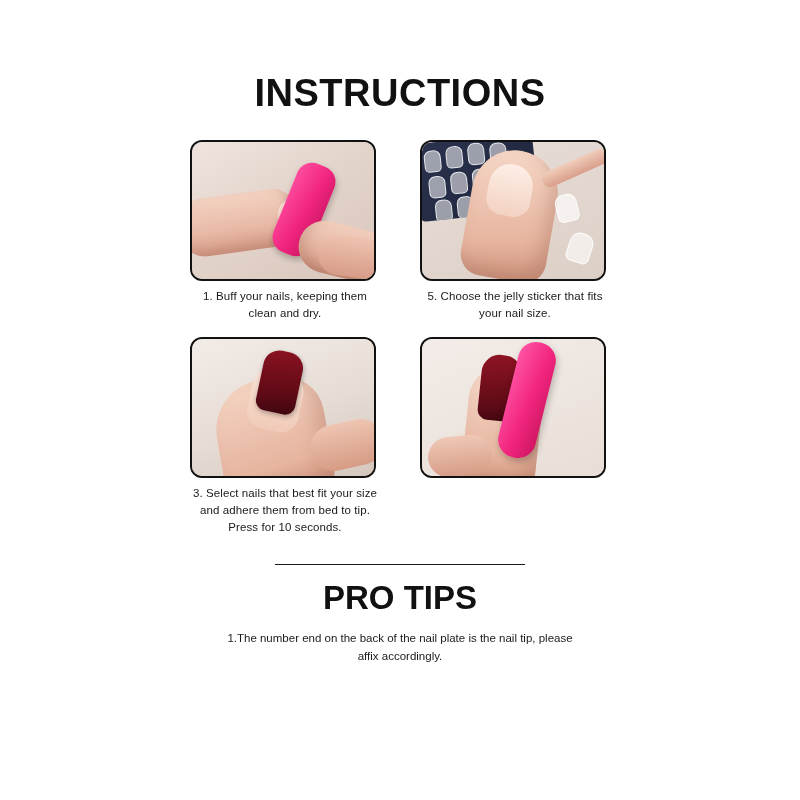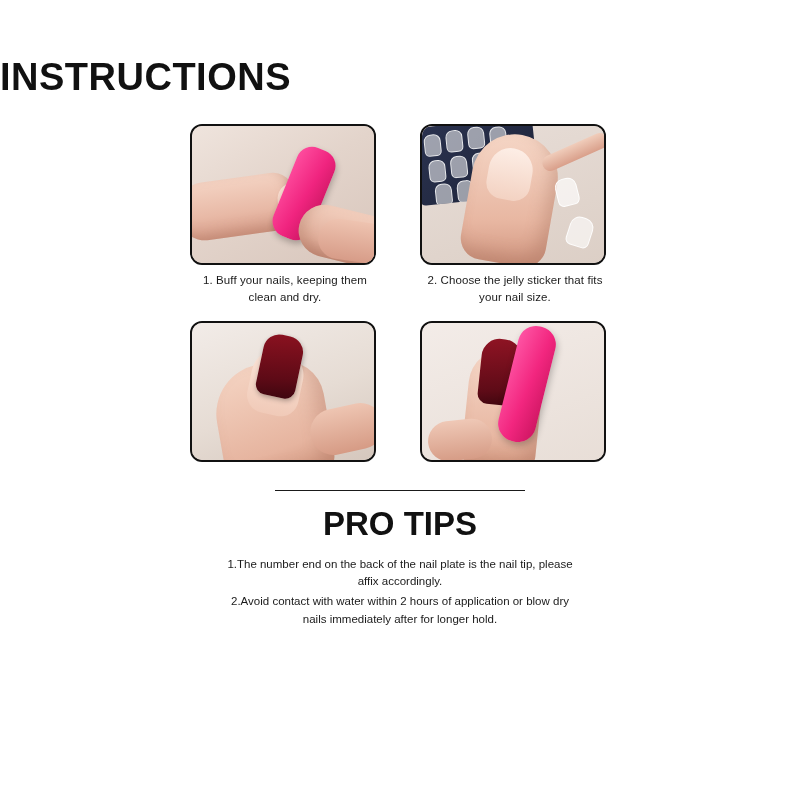--- a/index.html
+++ b/index.html
@@ -17,26 +17,27 @@
   .page {
     width: 800px;
     height: 800px;
     position: relative;
     box-sizing: border-box;
     padding: 0;
   }
 
   
   .main-title {
+    text-align: center;
     font-size: 38px;
     font-weight: bold;
     letter-spacing: 0.5px;
     color: #111111;
     margin: 0;
-    padding-top: 58px;
+    padding-top: 74px;
     line-height: 1;
   }
 
   
   .steps {
     margin: 28px auto 8px auto;
     width: 420px;
     display: grid;
     grid-template-columns: 190px 190px;
     column-gap: 40px;
@@ -332,32 +333,33 @@
               <i class="dot11"></i>
               <i class="dot12"></i>
           </div>
           <div class="thumb"></div>
           <div class="thumbnail"></div>
           <div class="tweez"></div>
           <div class="sticker"></div>
           <div class="sticker2"></div>
         </div>
       </div>
-      <div class="caption">2. Choose the jelly sticker that fits your nail size.</div>
+      <div class="caption">5. Choose the jelly sticker that fits your nail size.</div>
     </div>
 
     <div class="step">
       <div class="photo">
         <div class="inner p3">
           <div class="hand"></div>
           <div class="fingertip"></div>
           <div class="rednail"></div>
           <div class="other"></div>
         </div>
       </div>
+      <div class="caption">3. Select nails that best fit your size and adhere them from bed to tip. Press for 10 seconds.</div>
     </div>
 
     <div class="step">
       <div class="photo">
         <div class="inner p4">
           <div class="finger"></div>
           <div class="rednail"></div>
           <div class="file"></div>
           <div class="finger2"></div>
         </div>
@@ -365,16 +367,15 @@
     </div>
 
   </div>
 
   <div class="divider"></div>
 
   <h2 class="pro-title">PRO TIPS</h2>
 
   <div class="tips">
     <p class="tip">1.The number end on the back of the nail plate is the nail tip, please affix accordingly.</p>
-    <p class="tip">2.Avoid contact with water within 2 hours of application or blow dry nails immediately after for longer hold.</p>
   </div>
 
 </div>
 
 </body></html>

